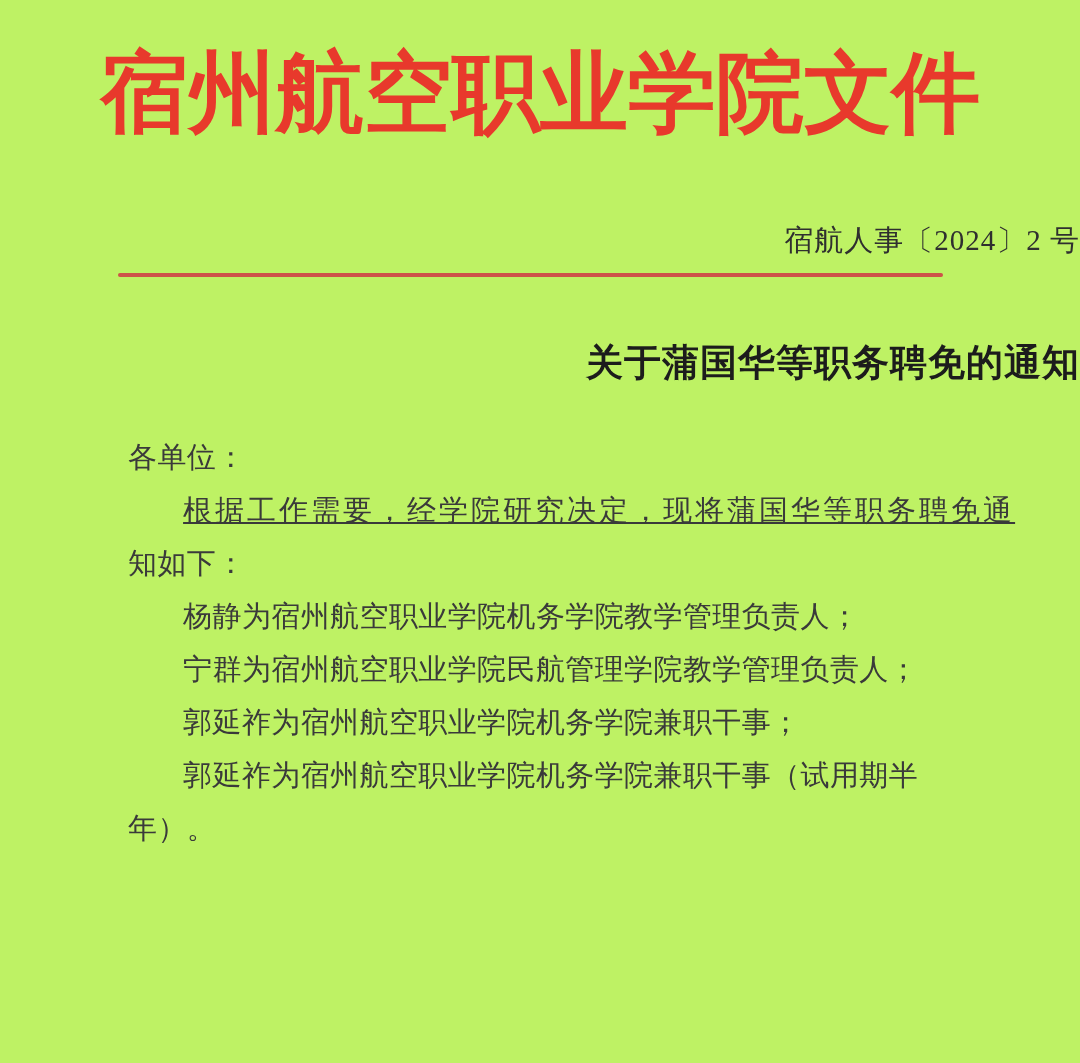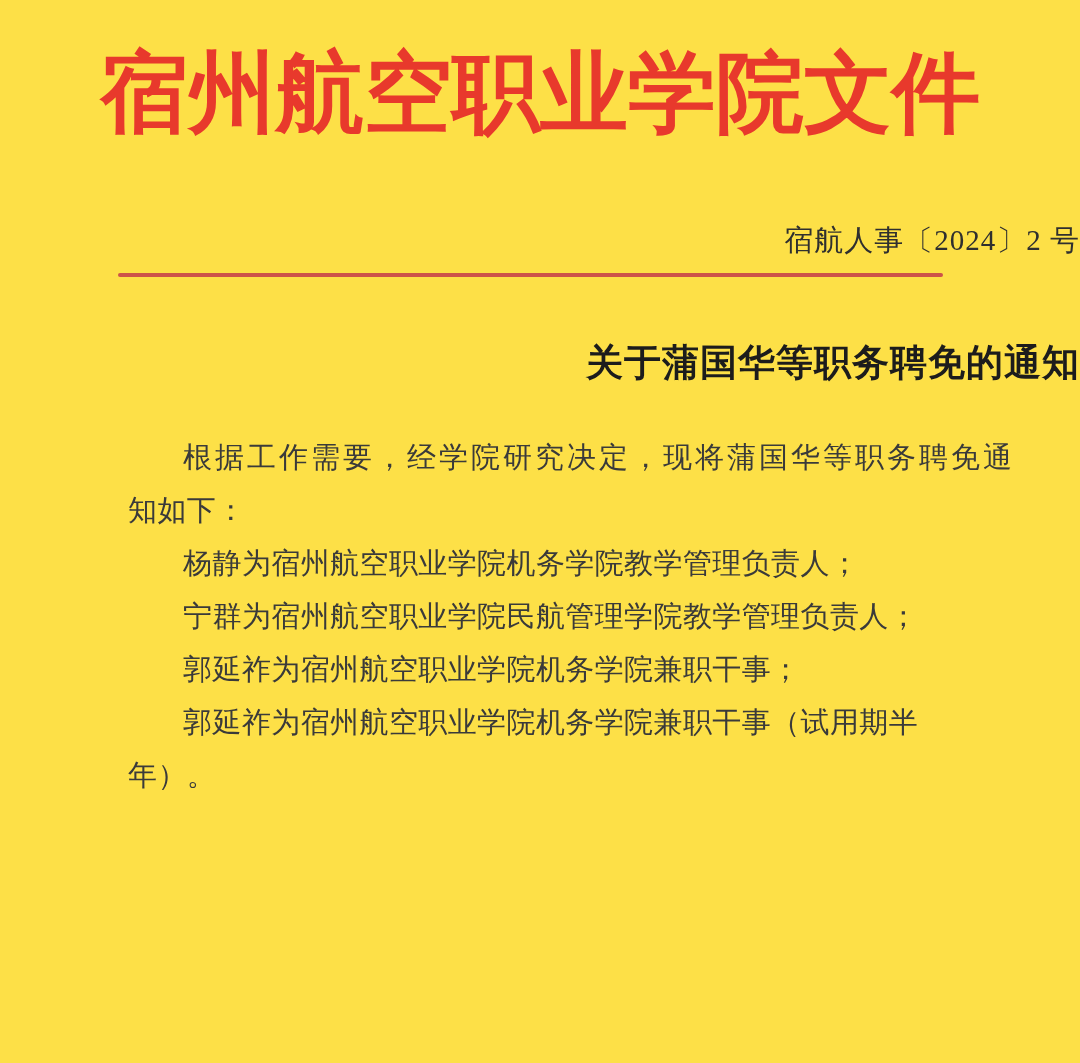--- a/index.html
+++ b/index.html
@@ -4,21 +4,21 @@
 <style>
   html, body {
     margin: 0;
     padding: 0;
     background: #ffffff;
   }
   .page {
     position: relative;
     width: 1080px;
     height: 1063px;
-    background: #fde047;
+    background: #bef264;
     overflow: hidden;
     font-family: "Liberation Serif", serif;
   }
   .red-title {
     position: absolute;
     top: 44px;
     left: 0;
     width: 100%;
     text-align: center;
     font-family: "Liberation Serif", serif;
@@ -78,36 +78,38 @@
   }
   .body-line.indent {
     text-indent: 1.9em;
   }
   .body-line.bold {
     font-weight: 700;
     color: #222222;
   }
   .body-line.stretch {
     letter-spacing: 3px;
+    text-decoration: underline;
   }
 </style>
 </head>
 <body>
 
 <div class="page">
 
   <div class="red-title" style="color: rgb(232, 57, 44);">宿州航空职业学院文件</div>
 
   <div class="doc-number">宿航人事〔2024〕2 号</div>
 
   <div class="red-divider" style="background: rgb(205, 83, 73);"></div>
 
   <h1 class="doc-title">关于蒲国华等职务聘免的通知</h1>
 
   <div class="body-text" id="body-lines">
+      <div class="body-line">各单位：</div>
       <div class="body-line indent stretch">根据工作需要，经学院研究决定，现将蒲国华等职务聘免通</div>
       <div class="body-line">知如下：</div>
       <div class="body-line indent">杨静为宿州航空职业学院机务学院教学管理负责人；</div>
       <div class="body-line indent">宁群为宿州航空职业学院民航管理学院教学管理负责人；</div>
       <div class="body-line indent">郭延祚为宿州航空职业学院机务学院兼职干事；</div>
       <div class="body-line indent">郭延祚为宿州航空职业学院机务学院兼职干事（试用期半</div>
       <div class="body-line">年）。</div>
     </div>
 
 </div>

